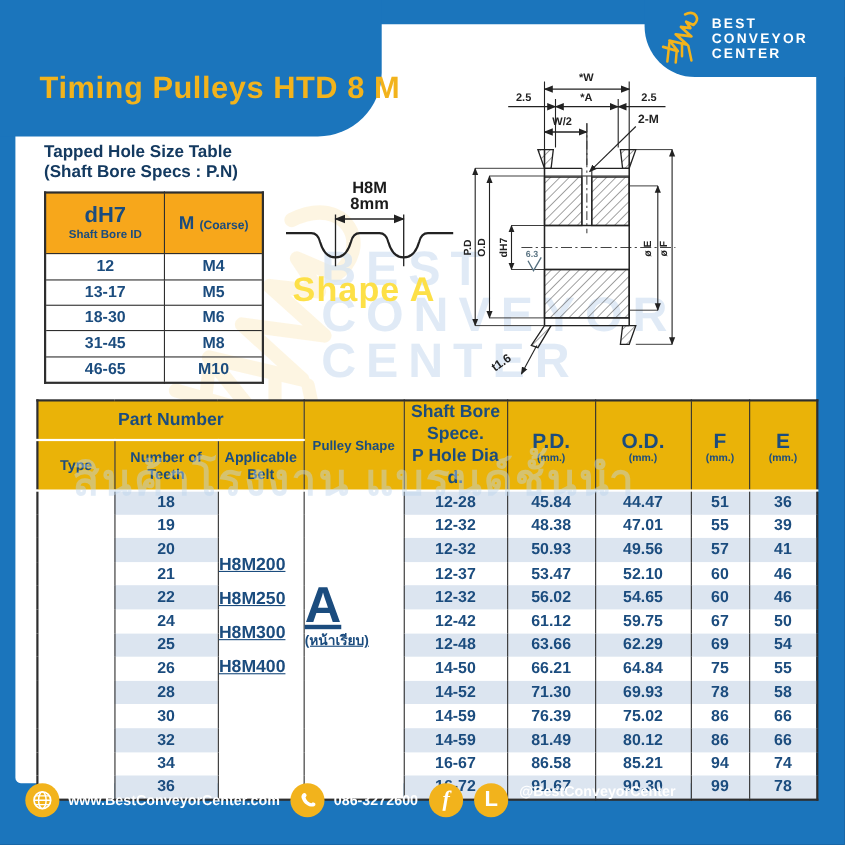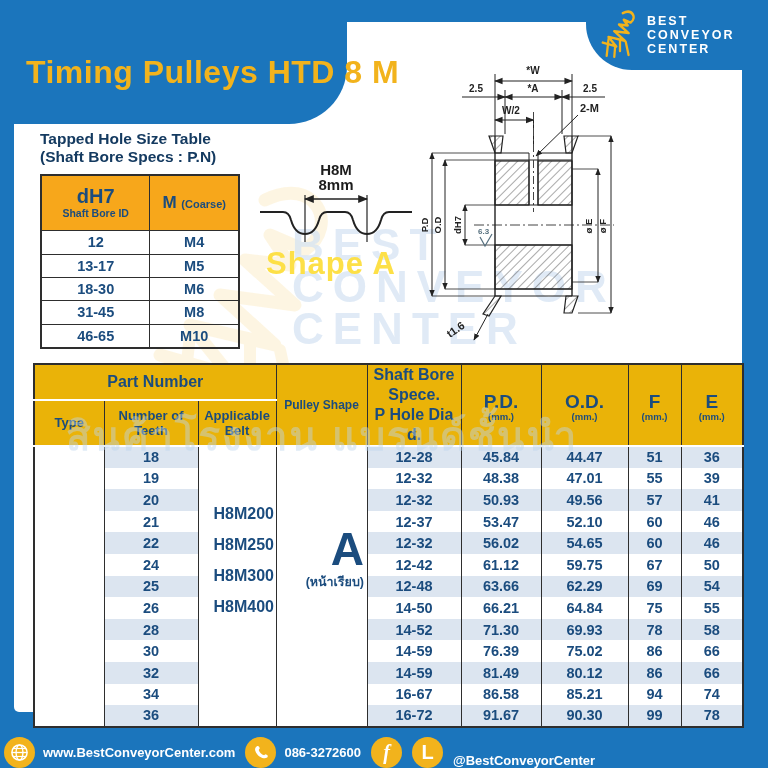--- a/index.html
+++ b/index.html
@@ -4,21 +4,21 @@
 <style>
   html,body{margin:0;padding:0;background:#0d4f86;}
   *{box-sizing:border-box;font-family:"Liberation Sans",sans-serif;}
   .page{position:relative;width:768px;height:768px;background:#1B75BC;overflow:hidden;}
   
   .panel{position:absolute;left:14px;top:22px;width:728px;height:690px;background:#ffffff;
          border-radius:14px 14px 5px 5px;z-index:0;}
   
   .title-block{position:absolute;left:0;top:0;width:347px;height:124px;background:#1B75BC;
                border-radius:0 0 58px 0;z-index:4;}
-  .title-block h1{margin:8px;padding:46px 0 0 18px;font-size:32px;font-weight:800;color:#F2B31C;
+  .title-block h1{margin:18px;padding:46px 0 0 18px;font-size:28px;font-weight:800;color:#F2B31C;
                   letter-spacing:.5px;white-space:nowrap;}
   
   .logo-tab{position:absolute;left:586px;top:0;width:182px;height:70px;background:#1B75BC;
             border-radius:0 0 0 46px;z-index:4;display:flex;align-items:center;padding-left:14px;}
   .logo-goat{color:#F2B31C;flex:0 0 auto;}
   .logo-text{color:#ffffff;font-weight:800;font-size:12.5px;letter-spacing:2px;line-height:1.12;margin-left:7px;}
   
   .wm{position:absolute;pointer-events:none;}
   .wm-goat{left:130px;top:185px;color:#F2B31C;opacity:.12;z-index:1;}
   .wm-text{left:292px;top:224px;color:#d6e4f3;opacity:.75;font-weight:800;font-size:44px;
@@ -49,30 +49,30 @@
   .main thead th{background:#eab308;color:#1B4C7E;border-bottom:2.5px solid #ffffff;margin-top:12px;}
   .main thead tr.r1 th{height:25px;font-size:16px;font-weight:800;}
   .main thead tr.r2 th{height:29px;font-size:13px;font-weight:800;}
   .main thead th.two-line{font-size:11.5px;font-weight:800;line-height:1.25;text-align:center;}
   .main .hdr-big{font-size:19px;font-weight:800;line-height:1;padding-top:3px;}
   .main .hdr-unit{font-size:9.5px;font-weight:800;}
   .main tbody tr{height:21.6px;}
   .main tbody td{color:#1B4C7E;font-size:14.5px;font-weight:800;}
   .main tbody tr.shade td{background:#DCE5F0;}
   .main tbody td.mcol{background:#ffffff !important;}
-  .overlay{position:absolute;display:flex;flex-direction:column;align-items:flex-end;justify-content:center;
-           z-index:3;color:#1B4C7E;top:58px;height:279px;}
+  .overlay{position:absolute;display:flex;flex-direction:column;align-items:flex-start;justify-content:center;
+           z-index:3;color:#1B4C7E;top:58px;height:279px;text-decoration:underline;}
   .ov-type{left:2px;width:66px;font-size:29px;font-weight:800;line-height:1.25;}
   .ov-belt{left:166px;width:75px;font-size:16px;font-weight:800;gap:13px;}
   .ov-shape{left:244px;width:87px;}
   .ov-shape .big-a{font-size:46px;font-weight:800;line-height:.9;}
   .ov-shape .thai{font-size:12.5px;font-weight:800;margin-top:2px;}
   
   .footer{position:absolute;left:0;bottom:0;width:620px;height:56px;z-index:5;display:flex;
-          align-items:flex-end;padding-left:4px;gap:10px;color:#fff;}
+          align-items:flex-start;padding-left:23px;gap:10px;color:#fff;}
   .f-item{display:flex;align-items:center;gap:8px;}
   .f-label{font-size:13px;font-weight:800;white-space:nowrap;}
   .circle{width:31px;height:31px;border-radius:50%;background:#F2B31C;display:flex;align-items:center;
           justify-content:center;color:#fff;font-weight:800;flex:0 0 auto;}
   .circle svg{display:block;}
   .circle.letter{font-size:20px;}
   text{font-family:"Liberation Sans",sans-serif;}
 </style>
 </head>
 <body>

